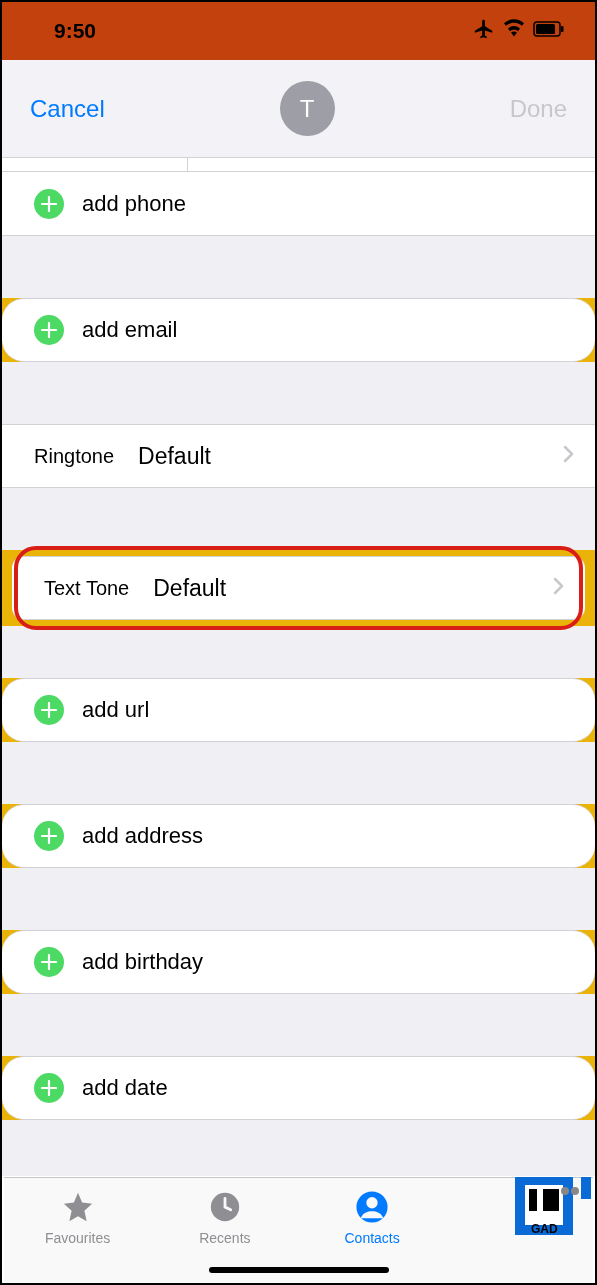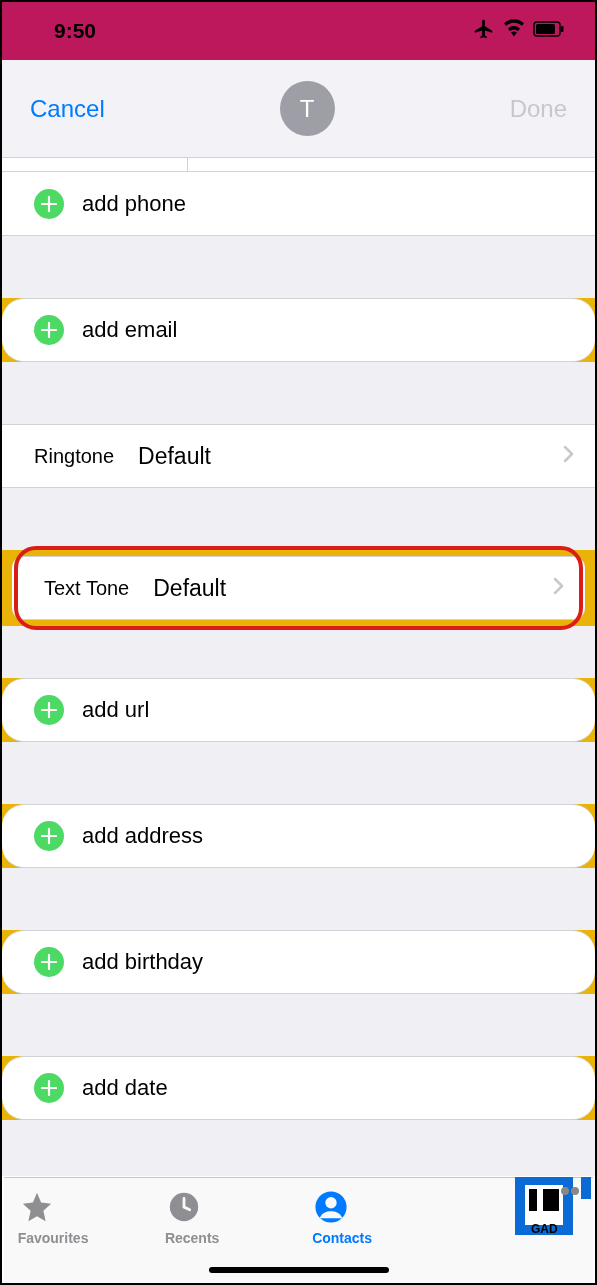--- a/index.html
+++ b/index.html
@@ -11,21 +11,21 @@
       position: relative;
       overflow: hidden;
       border: 2px solid #000;
     }
     .status-bar {
       height: 58px;
       display: flex;
       justify-content: space-between;
       align-items: center;
       padding: 0 30px 0 52px;
-      background: #be185d;
+      background: #c2410c;
     }
     .status-time { font-size: 21px; font-weight: 600; }
     .status-icons { display: flex; gap: 8px; align-items: center; }
     .nav-header {
       height: 98px;
       background: #f2f2f7;
       display: flex;
       align-items: center;
       justify-content: space-between;
       padding: 0 28px;
@@ -99,24 +99,23 @@
       bottom: 0; left: 2px; right: 2px;
       height: 106px;
       background: #f9f9f9;
       border-top: 1px solid #c6c6c8;
       display: flex;
       justify-content: space-around;
       align-items: flex-start;
       padding-top: 10px;
     }
     .tab-item {
-      display: flex; flex-direction: column; 
+      display: flex; flex-direction: column; align-items: center;
       gap: 4px;
       width: 120px;
-      font-weight: bold;
     }
     .tab-icon { width: 38px; height: 38px; display: flex; align-items: center; justify-content: center; }
     .tab-label { font-size: 14px; }
     .tab-inactive { color: #8e8e93; }
     .tab-active { color: #007aff; }
     .home-indicator {
       position: absolute;
       bottom: 10px; left: 50%;
       transform: translateX(-50%);
       width: 180px; height: 6px;

